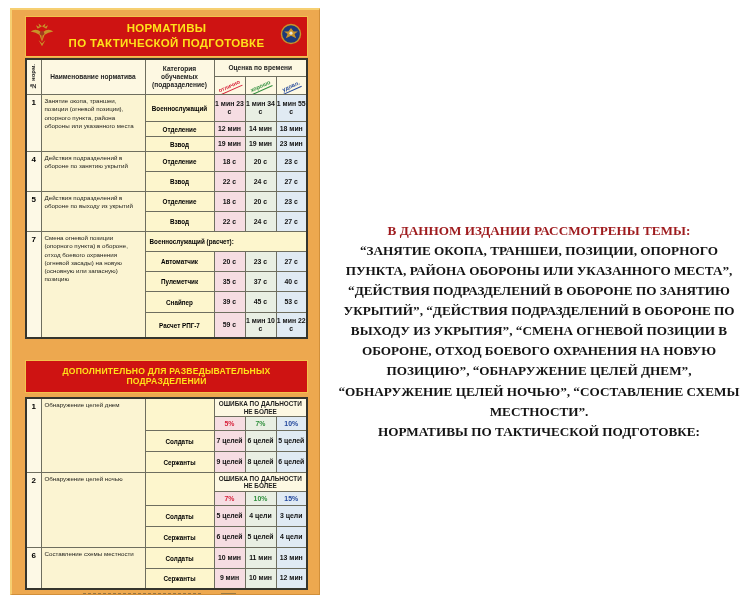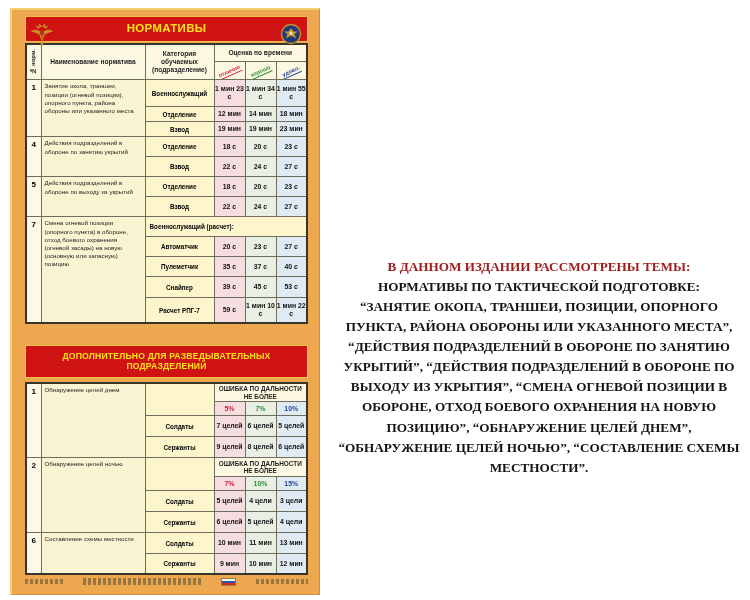--- a/index.html
+++ b/index.html
@@ -43,41 +43,42 @@
   .footer { margin-top:3px; display:flex; align-items:center; justify-content:space-between; height:10px; }
   .fineprint { height:5px; background:repeating-linear-gradient(90deg,#7a6540 0 3px,transparent 3px 5px); opacity:.75; }
   .fp-l { width:38px; } .fp-c { width:118px; height:7px; } .fp-r { width:52px; }
   .flag { width:15px; height:8px; border:1px solid #9a7b44; display:flex; flex-direction:column; background:#fff; }
   .flag i { flex:1; display:block; } .flag .w{background:#f5f5f5;} .flag .b{background:#2f55a4;} .flag .r{background:#d52b1e;}
 
   
   .desc { position:absolute; left:330px; top:221px; width:418px; text-align:center;
           font-family:"Liberation Serif",serif; font-weight:bold; color:#141414;
           font-size:13.2px; line-height:1.52; }
-  .desc .lead { color:#9e1b1e;margin-top:36px; }
+  .desc .lead { color:#9e1b1e; }
 </style>
 </head>
 <body>
 
 <div class="stage">
 
   <div class="poster">
     <div class="poster-inner">
 
       <div class="band band-title">
         <svg class="emblem left" viewBox="0 0 30 30">
           <g fill="#c9932a">
             <path d="M15 6 L11 3 L12 7 L8 5 L10 9 Z"></path>
             <path d="M15 6 L19 3 L18 7 L22 5 L20 9 Z"></path>
             <path d="M2 12 Q8 8 14 13 L15 22 L16 13 Q22 8 28 12 Q22 13 18 16 L15 24 L12 16 Q8 13 2 12 Z"></path>
             <path d="M11 22 L15 26 L19 22 L15 29 Z"></path>
           </g>
           <circle cx="15" cy="14" r="2.6" fill="#a33b1f"></circle>
         </svg>
         <span>НОРМАТИВЫ</span><br>
+        <span>ПО ТАКТИЧЕСКОЙ ПОДГОТОВКЕ</span>
         <svg class="emblem right" viewBox="0 0 30 30">
           <circle cx="15" cy="15" r="11" fill="#1e3a7a" stroke="#c9932a" stroke-width="1.6"></circle>
           <path d="M15 8 L12 12 L7 12 L11 15 L9 20 L15 17 L21 20 L19 15 L23 12 L18 12 Z" fill="#c9932a"></path>
           <circle cx="15" cy="14" r="1.8" fill="#e8e4d8"></circle>
         </svg>
       </div>
 
       <table>
         <colgroup>
             <col class="c-num">
@@ -270,17 +271,17 @@
             <i class="r"></i>
           </div>
         <div class="fineprint fp-r"></div>
       </div>
 
     </div>
   </div>
 
   <div class="desc">
     <div class="lead">В ДАННОМ ИЗДАНИИ РАССМОТРЕНЫ ТЕМЫ:</div>
+    <div>“ЗАНЯТИЕ ОКОПА, ТРАНШЕИ, ПОЗИЦИИ, ОПОРНОГО ПУНКТА, РАЙОНА ОБОРОНЫ ИЛИ УКАЗАННОГО МЕСТА”, “ДЕЙСТВИЯ ПОДРАЗДЕЛЕНИЙ В ОБОРОНЕ ПО ЗАНЯТИЮ УКРЫТИЙ”, “ДЕЙСТВИЯ ПОДРАЗДЕЛЕНИЙ В ОБОРОНЕ ПО ВЫХОДУ ИЗ УКРЫТИЯ”, “СМЕНА ОГНЕВОЙ ПОЗИЦИИ В ОБОРОНЕ, ОТХОД БОЕВОГО ОХРАНЕНИЯ НА НОВУЮ ПОЗИЦИЮ”, “ОБНАРУЖЕНИЕ ЦЕЛЕЙ ДНЕМ”, “ОБНАРУЖЕНИЕ ЦЕЛЕЙ НОЧЬЮ”, “СОСТАВЛЕНИЕ СХЕМЫ МЕСТНОСТИ”.</div>
     <div>НОРМАТИВЫ ПО ТАКТИЧЕСКОЙ ПОДГОТОВКЕ:</div>
-    <div>“ЗАНЯТИЕ ОКОПА, ТРАНШЕИ, ПОЗИЦИИ, ОПОРНОГО ПУНКТА, РАЙОНА ОБОРОНЫ ИЛИ УКАЗАННОГО МЕСТА”, “ДЕЙСТВИЯ ПОДРАЗДЕЛЕНИЙ В ОБОРОНЕ ПО ЗАНЯТИЮ УКРЫТИЙ”, “ДЕЙСТВИЯ ПОДРАЗДЕЛЕНИЙ В ОБОРОНЕ ПО ВЫХОДУ ИЗ УКРЫТИЯ”, “СМЕНА ОГНЕВОЙ ПОЗИЦИИ В ОБОРОНЕ, ОТХОД БОЕВОГО ОХРАНЕНИЯ НА НОВУЮ ПОЗИЦИЮ”, “ОБНАРУЖЕНИЕ ЦЕЛЕЙ ДНЕМ”, “ОБНАРУЖЕНИЕ ЦЕЛЕЙ НОЧЬЮ”, “СОСТАВЛЕНИЕ СХЕМЫ МЕСТНОСТИ”.</div>
   </div>
 
 </div>
 
 </body></html>

